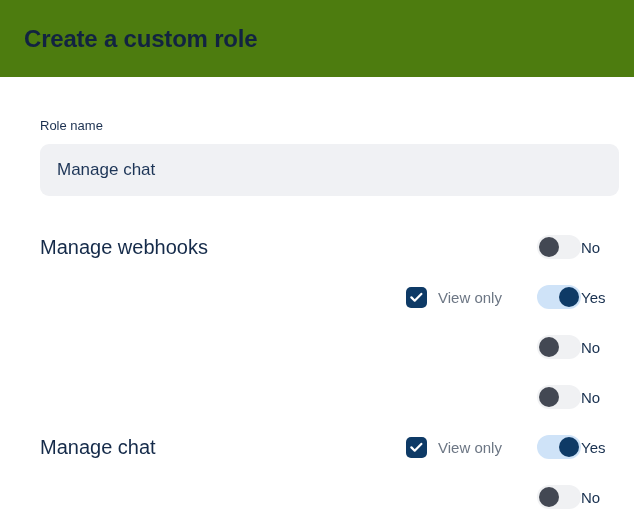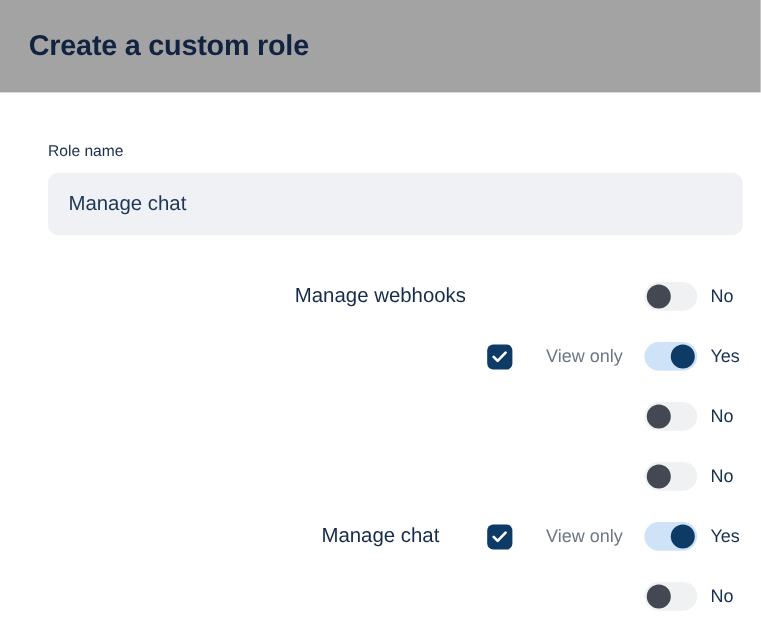--- a/index.html
+++ b/index.html
@@ -11,21 +11,21 @@
     height: 525px;
     background: #ffffff;
     font-family: "Liberation Sans", sans-serif;
     color: #152b4a;
     overflow: hidden;
   }
 
   
   .header {
     height: 77px;
-    background: #a3a3a3;
+    background: #4d7c0f;
     display: flex;
     align-items: center;
     padding: 12px 24px;
     box-sizing: border-box;
   }
   .header-title {
     font-size: 24px;
     font-weight: 700;
     letter-spacing: -0.2px;
     color: #122341;
@@ -69,34 +69,33 @@
   .rows {
     margin-top: 26px;
   }
   .perm-row {
     height: 50px;
     display: flex;
     align-items: center;
     position: relative;
   }
   .perm-label {
-    font-size: 17px;
+    font-size: 20px;
     color: #152b4a;
     flex: 1 1 auto;
     white-space: nowrap;
-    text-align: center;
   }
 
   
   .viewonly {
     position: absolute;
     left: 366px;
     display: flex;
     align-items: center;
-    gap: 28px;
+    gap: 11px;
   }
   .checkbox {
     width: 21px;
     height: 21px;
     border-radius: 5px;
     background: #0e3a66;
     display: flex;
     align-items: center;
     justify-content: center;
     flex: none;
@@ -107,21 +106,20 @@
     color: #6c7684;
     white-space: nowrap;
   }
 
   
   .toggle-cluster {
     position: absolute;
     left: 497px;
     display: flex;
     align-items: center;
-    gap: 11px;
   }
   .switch {
     width: 44px;
     height: 24px;
     border-radius: 12px;
     position: relative;
     flex: none;
     background: #f0f1f3;
   }
   .switch .knob {

